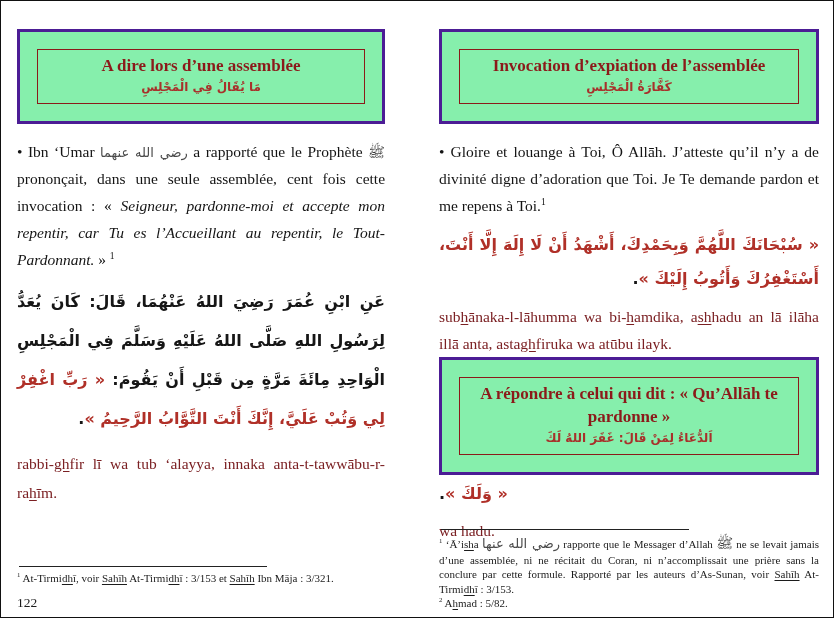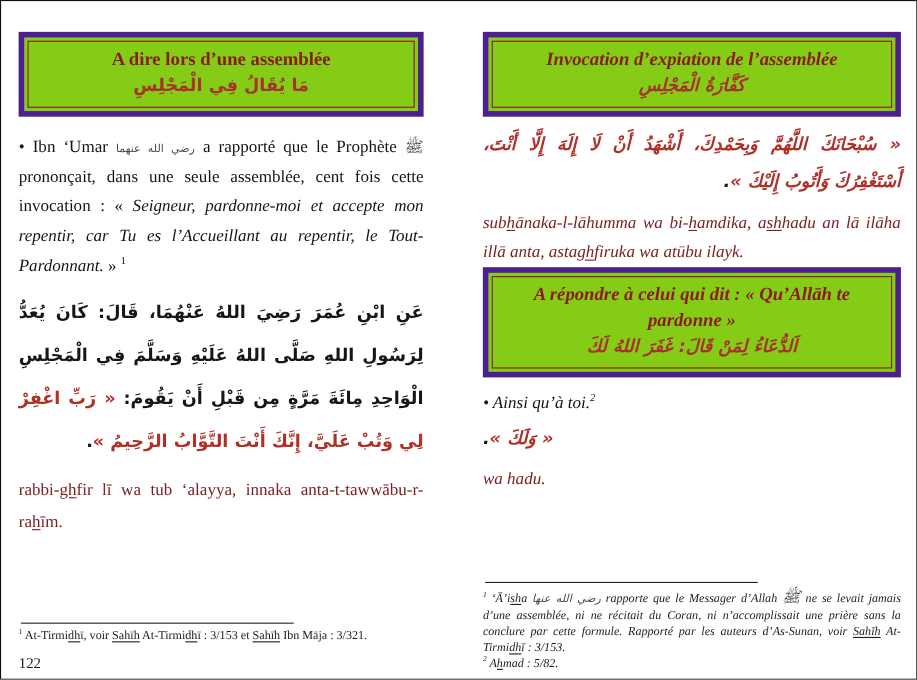--- a/index.html
+++ b/index.html
@@ -9,38 +9,38 @@
     box-sizing:border-box;
     border:1px solid #111;
     background:#fff;
     overflow:hidden;
     font-family:"Liberation Serif", serif;
     color:#141414;
   }
   .spread{display:flex;height:100%;}
   .page{box-sizing:border-box;width:417px;position:relative;}
   .page-left{padding:28px 32px 0 16px;}
-  .page-right{padding:28px 14px 0 22px;font-style:italic;}
+  .page-right{padding:28px 14px 0 22px;}
 
   
   .titlebox{
-    border:5px solid #4c1d95;
-    padding:3px;
-    background:#84cc16;
+    border:3px solid #4c1d95;
+    padding:17px;
+    background:#86efac;
   }
   .titlebox-inner{
     border:1px solid #8b1a1a;
     padding:5px 10px 7px 10px;
     text-align:center;
   }
   .title-fr{
     color:#8b1a1a;font-weight:bold;font-size:17px;line-height:1.35;
   }
   .title-ar{
-    color:#a8312b;font-size:16px;font-weight:bold;line-height:1.5;
+    color:#a8312b;font-size:12px;font-weight:bold;line-height:1.5;
     font-family:"DejaVu Sans", sans-serif;direction:rtl;
   }
 
   .body-par{
     margin-top:15px;font-size:15.5px;line-height:1.74;text-align:justify;
   }
   .arabic-par{
     margin-top:8px;direction:rtl;text-align:justify;
     font-family:"DejaVu Sans", sans-serif;
     font-size:16px;font-weight:bold;line-height:2.45;color:#161616;
@@ -62,21 +62,21 @@
   .footnote-rule{width:248px;border:0;border-top:1.5px solid #222;margin:0 0 4px 2px;}
   .footnote{font-size:11px;line-height:1.32;text-align:justify;color:#1c1c1c;}
   .pagenum{font-size:13.5px;margin-top:9px;color:#1c1c1c;}
 
   
   .seg-i{font-style:italic;}
   .seg-u{text-decoration:underline;text-underline-offset:2px;}
   .seg-sup{vertical-align:super;font-size:0.62em;line-height:0;}
   .seg-red{color:#b03028;margin-top:48px;}
   .seg-sym{
-    font-family:"DejaVu Sans", sans-serif;font-size:10px;color:#4a4a4a;
+    font-family:"DejaVu Sans", sans-serif;font-size:13px;color:#4a4a4a;
     letter-spacing:-0.5px;white-space:nowrap;
   }
   .seg-saw{
     font-family:"DejaVu Sans", sans-serif;font-size:14px;color:#333;
   }
 </style>
 </head>
 <body>
 
 <div class="sheet">
@@ -104,33 +104,33 @@
     </div>
 
     <div class="page page-right">
       <div class="titlebox">
         <div class="titlebox-inner">
           <div class="title-fr">Invocation d’expiation de l’assemblée</div>
           <div class="title-ar">كَفَّارَةُ الْمَجْلِسِ</div>
         </div>
       </div>
 
+      <div class="body-par"><span>•  Gloire et louange à Toi, Ô Allāh. J’atteste qu’il n’y a de divinité digne d’adoration que Toi. Je Te demande pardon et me repens à Toi.</span><span class="seg-sup">1</span></div>
 
       <div class="arabic-par"><span class="seg-red">« سُبْحَانَكَ اللَّهُمَّ وَبِحَمْدِكَ، أَشْهَدُ أَنْ لَا إِلَهَ إِلَّا أَنْتَ، أَسْتَغْفِرُكَ وَأَتُوبُ إِلَيْكَ »</span><span>.</span></div>
 
       <div class="translit-par"><span>sub</span><span class="seg-u">h</span><span>ānaka-l-lāhumma wa bi-</span><span class="seg-u">h</span><span>amdika, a</span><span class="seg-u">sh</span><span>hadu an lā ilāha illā anta, asta</span><span class="seg-u">gh</span><span>firuka wa atūbu ilayk.</span></div>
 
       <div class="titlebox box2">
         <div class="titlebox-inner">
           <div class="title-fr">A répondre à celui qui dit : « Qu’Allāh te pardonne »</div>
           <div class="title-ar">اَلدُّعَاءُ لِمَنْ قَالَ: غَفَرَ اللهُ لَكَ</div>
         </div>
       </div>
 
-      <div class="body-par2"><span>•  Ainsi qu’à toi.</span><span class="seg-sup">2</span></div>
 
       <div class="arabic-par arabic-short"><span class="seg-red">« وَلَكَ »</span><span>.</span></div>
 
       <div class="translit-par"><span>wa hadu.</span></div>
 
       <div class="footer">
         <hr class="footnote-rule">
         <div class="footnote"><span class="seg-sup">1</span><span> ‘Ā’i</span><span class="seg-u">sh</span><span>a </span><span class="seg-sym">رضي الله عنها</span><span> rapporte que le Messager d’Allah </span><span class="seg-saw">ﷺ</span><span> ne se levait jamais d’une assemblée, ni ne récitait du Coran, ni n’accomplissait une prière sans la conclure par cette formule. Rapporté par les auteurs d’As-Sunan, voir </span><span class="seg-u">Sahīh</span><span> At-Tirmi</span><span class="seg-u">dh</span><span>ī : 3/153.</span></div>
         <div class="footnote"><span class="seg-sup">2</span><span> A</span><span class="seg-u">h</span><span>mad : 5/82.</span></div>
       </div>

